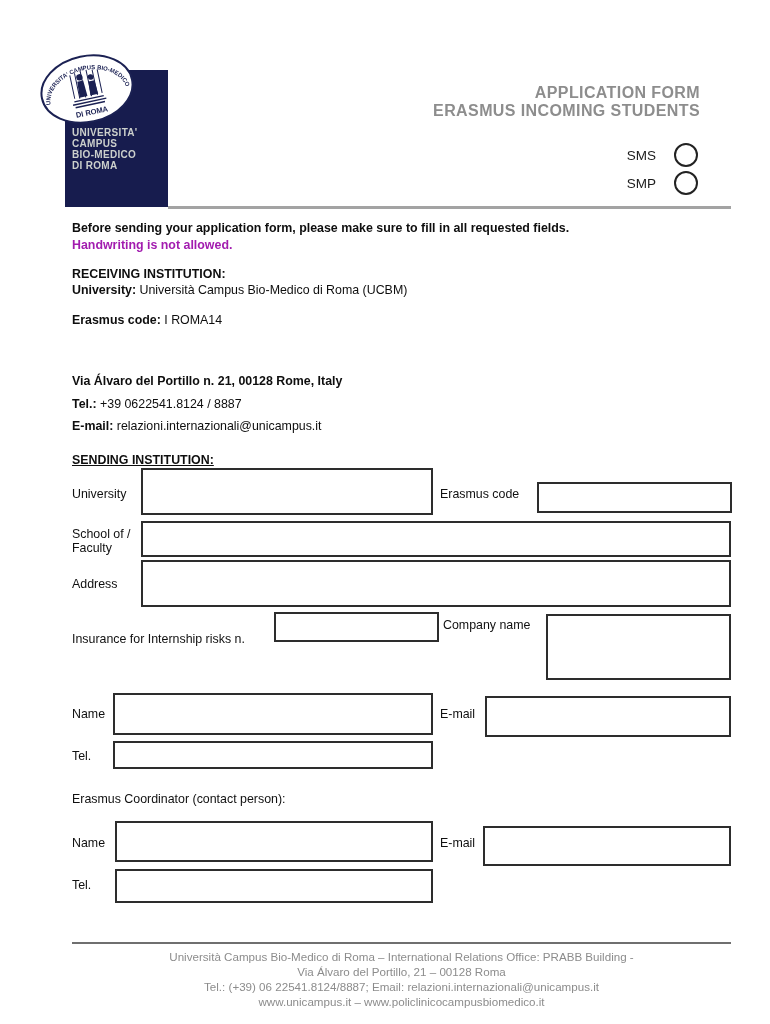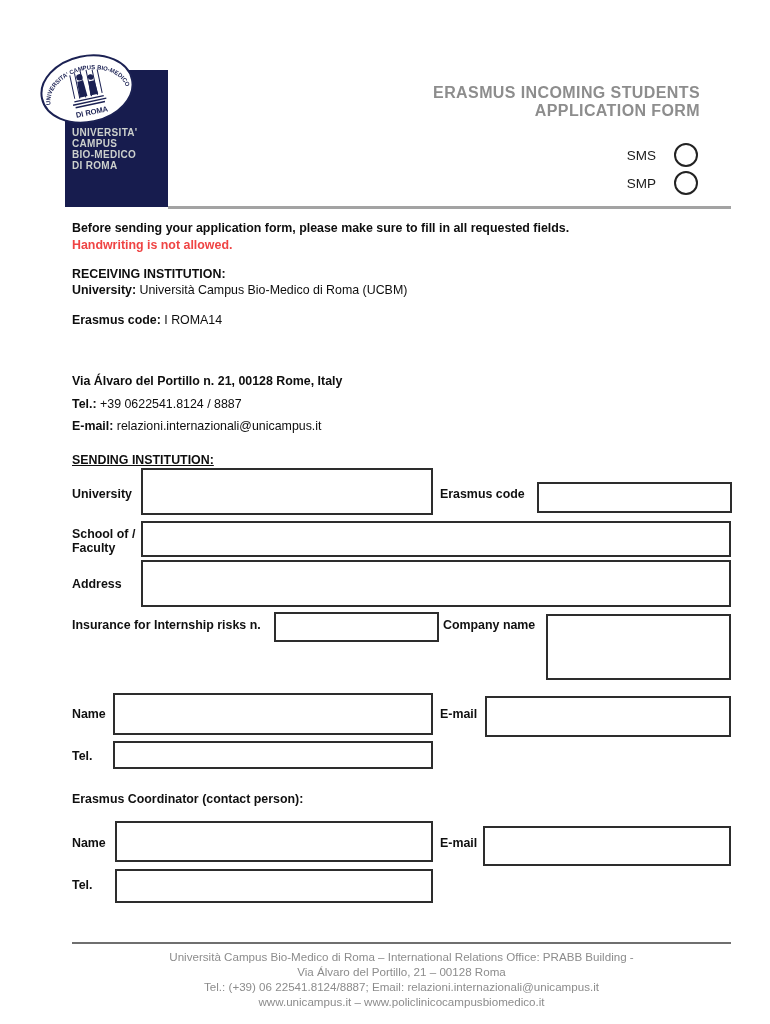--- a/index.html
+++ b/index.html
@@ -18,25 +18,25 @@
          line-height:18px;letter-spacing:.4px;color:#8d8d8d;white-space:nowrap;}
   .radio-row{right:72px;display:flex;align-items:center;gap:18px;}
   .radio-lbl{font-size:13.5px;color:#1c1c1c;}
   .radio{width:24px;height:24px;border:2px solid #222;border-radius:50%;
          background:#fff;box-sizing:border-box;display:inline-block;cursor:pointer;}
   .hr-top{left:168px;top:206px;width:563px;height:3px;background:#a3a3a3;}
 
   
   .line{left:72px;font-size:12.4px;white-space:nowrap;color:#0e0e0e;}
   .b{font-weight:bold;}
-  .red{color:#ef4444;}
+  .red{color:#a21caf;}
   .uline{text-decoration:underline;}
 
   
-  .flabel{position:absolute;font-weight:bold;font-size:12.4px;color:#101010;white-space:nowrap;}
+  .flabel{position:absolute;font-weight:normal;font-size:12.4px;color:#101010;white-space:nowrap;}
   .fbox{position:absolute;box-sizing:border-box;border:2px solid #2d2d2d;background:#fff;
         font-family:inherit;font-size:12px;color:#0e0e0e;padding:2px 4px;outline:none;resize:none;}
 
   
   .hr-bottom{left:72px;top:942px;width:659px;height:2px;background:#6f6f6f;}
   .footer{left:72px;top:949px;width:659px;text-align:center;font-size:11.6px;
           line-height:15px;color:#8c8c8c;}
 </style>
 </head>
 <body>
@@ -65,22 +65,22 @@
         <circle cx="44" cy="24" r="3.2"></circle>
         <circle cx="55" cy="26" r="2.8"></circle>
         <path d="M 41,28 h 6 l 1,16 h -8 z"></path>
         <path d="M 52,30 h 6 l 1,14 h -8 z"></path>
       </g>
       <text x="49" y="63" text-anchor="middle" font-size="7.5" font-weight="bold" fill="#1b2153">DI ROMA</text>
     </g>
   </svg>
 
   <div class="abs title">
+    <div>APPLICATION FORM</div>
     <div>ERASMUS INCOMING STUDENTS</div>
-    <div>APPLICATION FORM</div>
   </div>
 
   <div class="abs radio-row" style="top:143px;">
     <span class="radio-lbl">SMS</span>
     <span class="radio"></span>
   </div>
   <div class="abs radio-row" style="top:171px;">
     <span class="radio-lbl">SMP</span>
     <span class="radio"></span>
   </div>
@@ -113,21 +113,21 @@
   <div class="flabel" style="left:440px;top:487px;">Erasmus code</div>
   <input type="text" class="fbox" style="left: 537px; top: 482px; width: 195px; height: 31px;" aria-label="Erasmus code">
 
   <div class="flabel" style="left:72px;top:527px;">School of /</div>
   <div class="flabel" style="left:72px;top:541px;">Faculty</div>
   <input type="text" class="fbox" style="left: 141px; top: 521px; width: 590px; height: 36px;" aria-label="School of /">
 
   <div class="flabel" style="left:72px;top:577px;">Address</div>
   <textarea class="fbox" style="left: 141px; top: 560px; width: 590px; height: 47px;" aria-label="Address"></textarea>
 
-  <div class="flabel" style="left:72px;top:618px;">Insurance for Internship risks n.</div>
+  <div class="flabel" style="left:72px;top:632px;">Insurance for Internship risks n.</div>
   <input type="text" class="fbox" style="left: 274px; top: 612px; width: 165px; height: 30px;" aria-label="Insurance for Internship risks n.">
 
   <div class="flabel" style="left:443px;top:618px;">Company name</div>
   <textarea class="fbox" style="left: 546px; top: 614px; width: 185px; height: 66px;" aria-label="Company name"></textarea>
 
 
   <div class="flabel" style="left:72px;top:707px;">Name</div>
   <textarea class="fbox" style="left: 113px; top: 693px; width: 320px; height: 42px;" aria-label="Name"></textarea>
 
   <div class="flabel" style="left:440px;top:707px;">E-mail</div>

